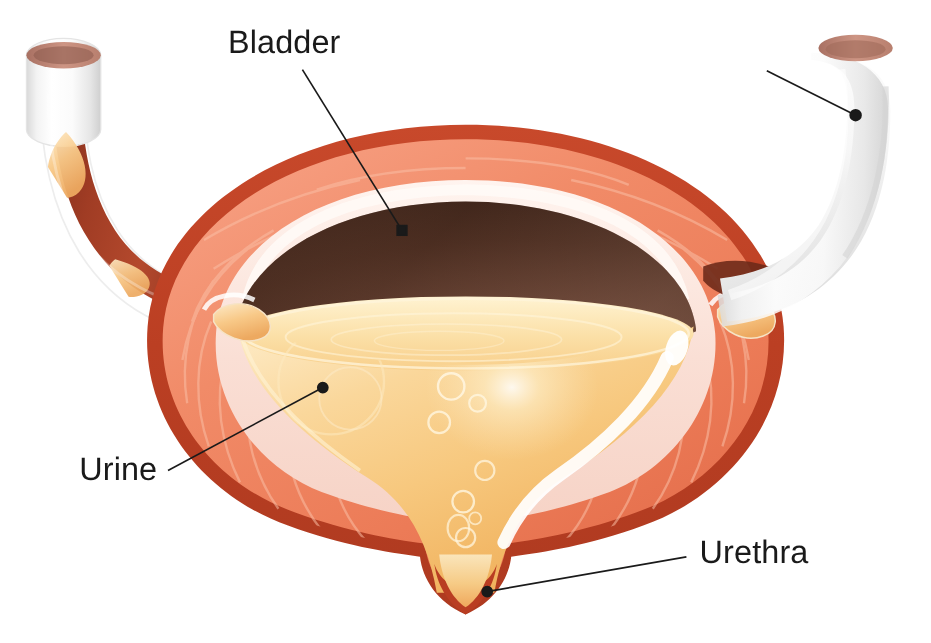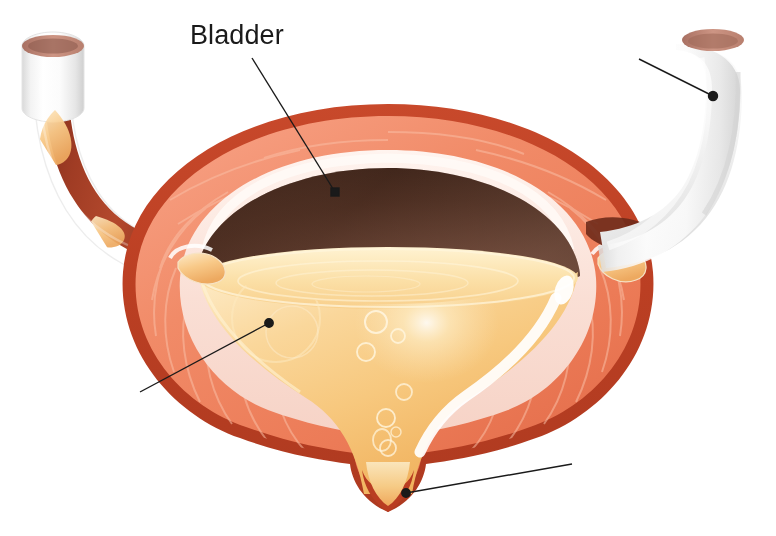--- a/index.html
+++ b/index.html
@@ -316,14 +316,16 @@
 
       <line x1="140" y1="392" x2="269" y2="323"></line>
       <circle cx="269" cy="323" r="4.2"></circle>
 
       <line x1="572" y1="464" x2="406" y2="493"></line>
       <circle cx="406" cy="493" r="4.2"></circle>
     </g>
   </svg>
 
   <div class="lbl" style="left:190px;top:22px;">Bladder</div>
+  <div class="lbl" style="left:66px;top:378px;">Urine</div>
+  <div class="lbl" style="left:583px;top:447px;">Urethra</div>
 
 </div>
 
 </body></html>

